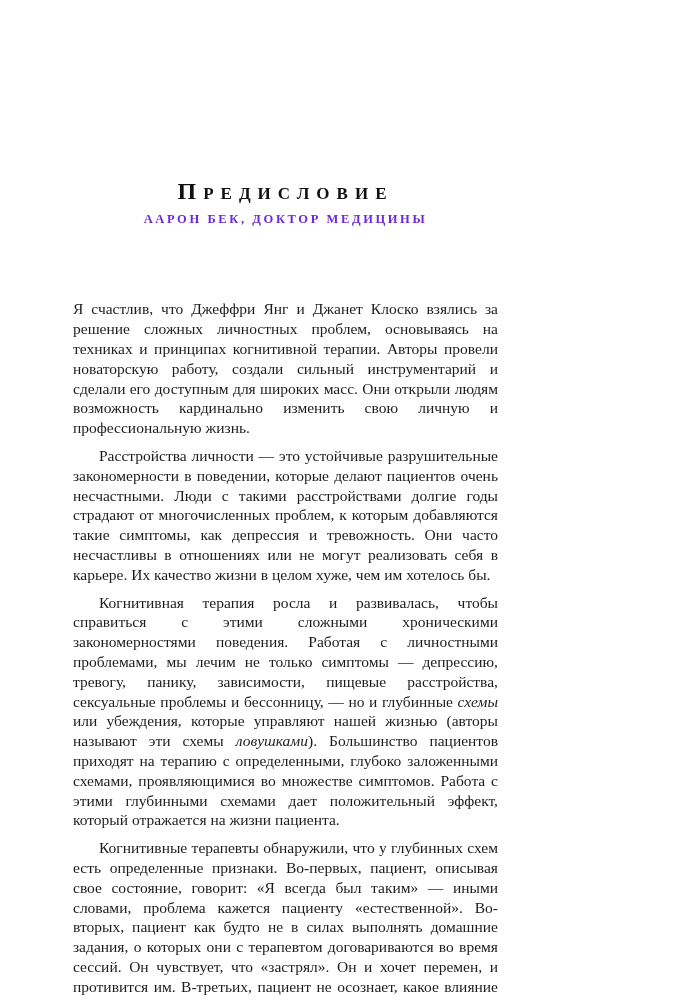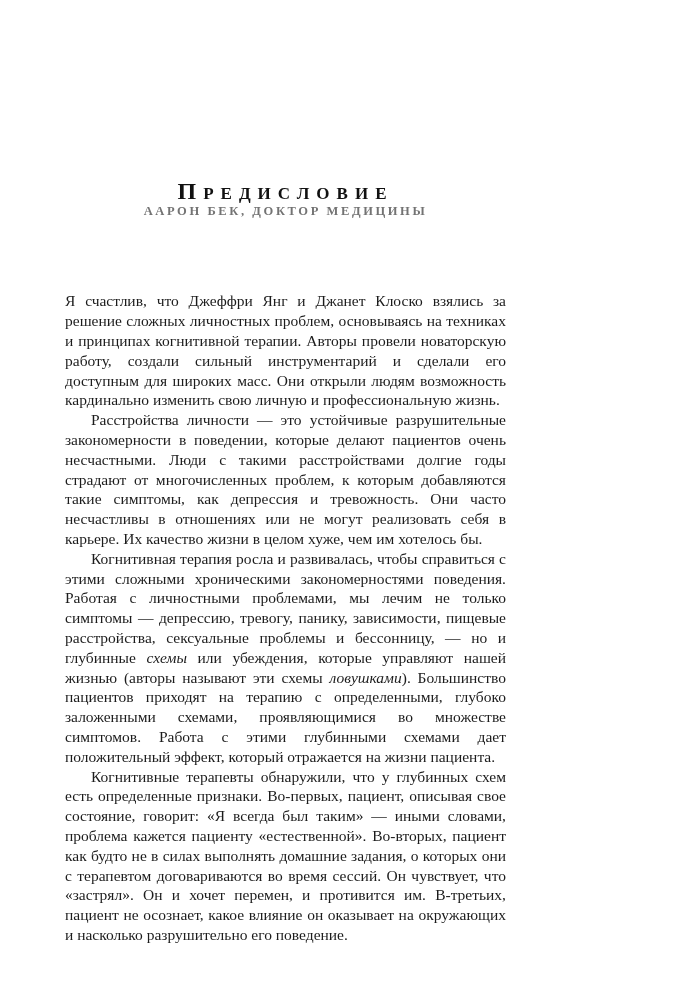--- a/index.html
+++ b/index.html
@@ -25,34 +25,35 @@
   }
   .title {
     font-variant: small-caps;
     font-weight: 600;
     font-size: 24px;
     letter-spacing: 7px;
     line-height: 1.1;
     color: #111111;
   }
   .subtitle {
+    margin-top: 8px;
     font-size: 12.5px;
     font-weight: 600;
     letter-spacing: 2.6px;
     text-transform: uppercase;
-    color: #737373;
+    color: #6d28d9;
   }
   .body-text {
     margin-top: 72px;
     font-size: 15.5px;
     line-height: 19.8px;
     text-align: justify;
   }
   .body-text p {
-    margin: 0;
+    margin: 8px;
   }
   .body-text p.indent {
     text-indent: 26px;
   }
   .body-text em {
     font-style: italic;
     font-family: Liberation Serif, serif;
   }
 </style>
 </head>

